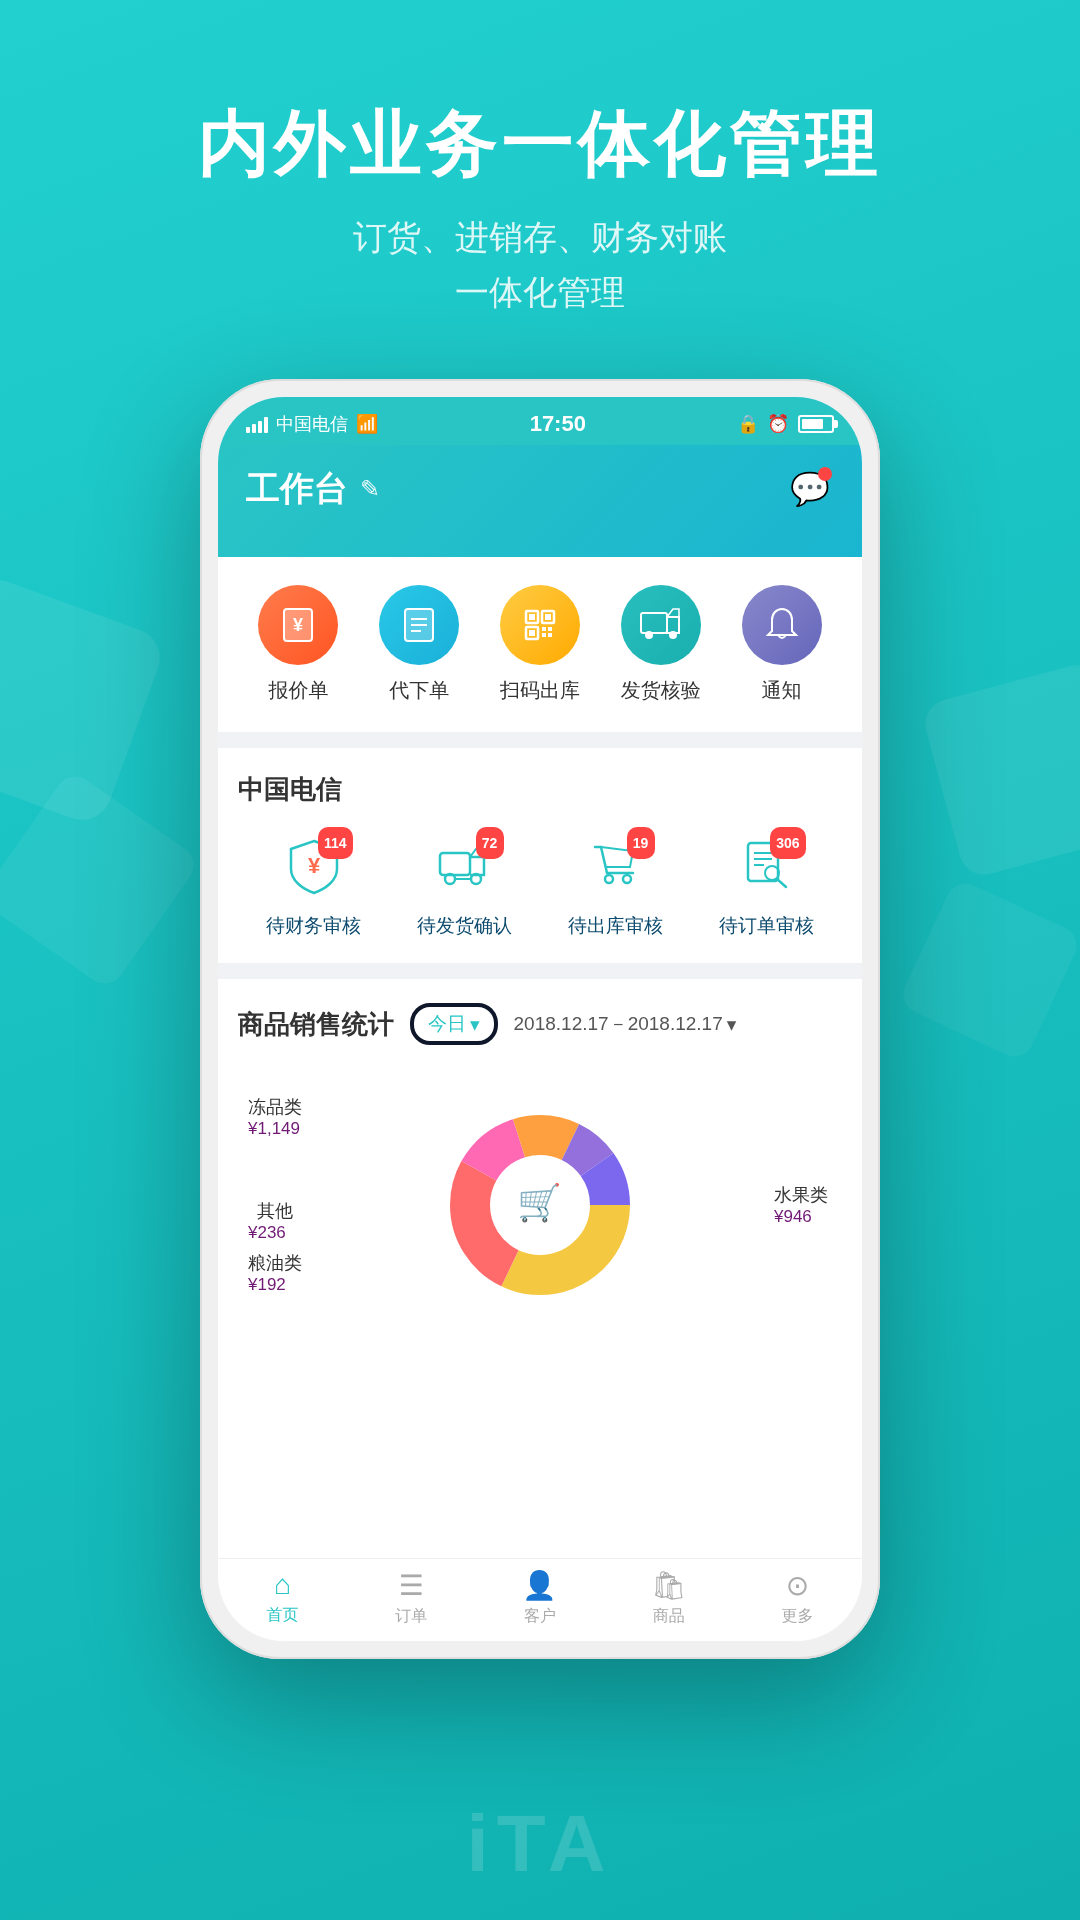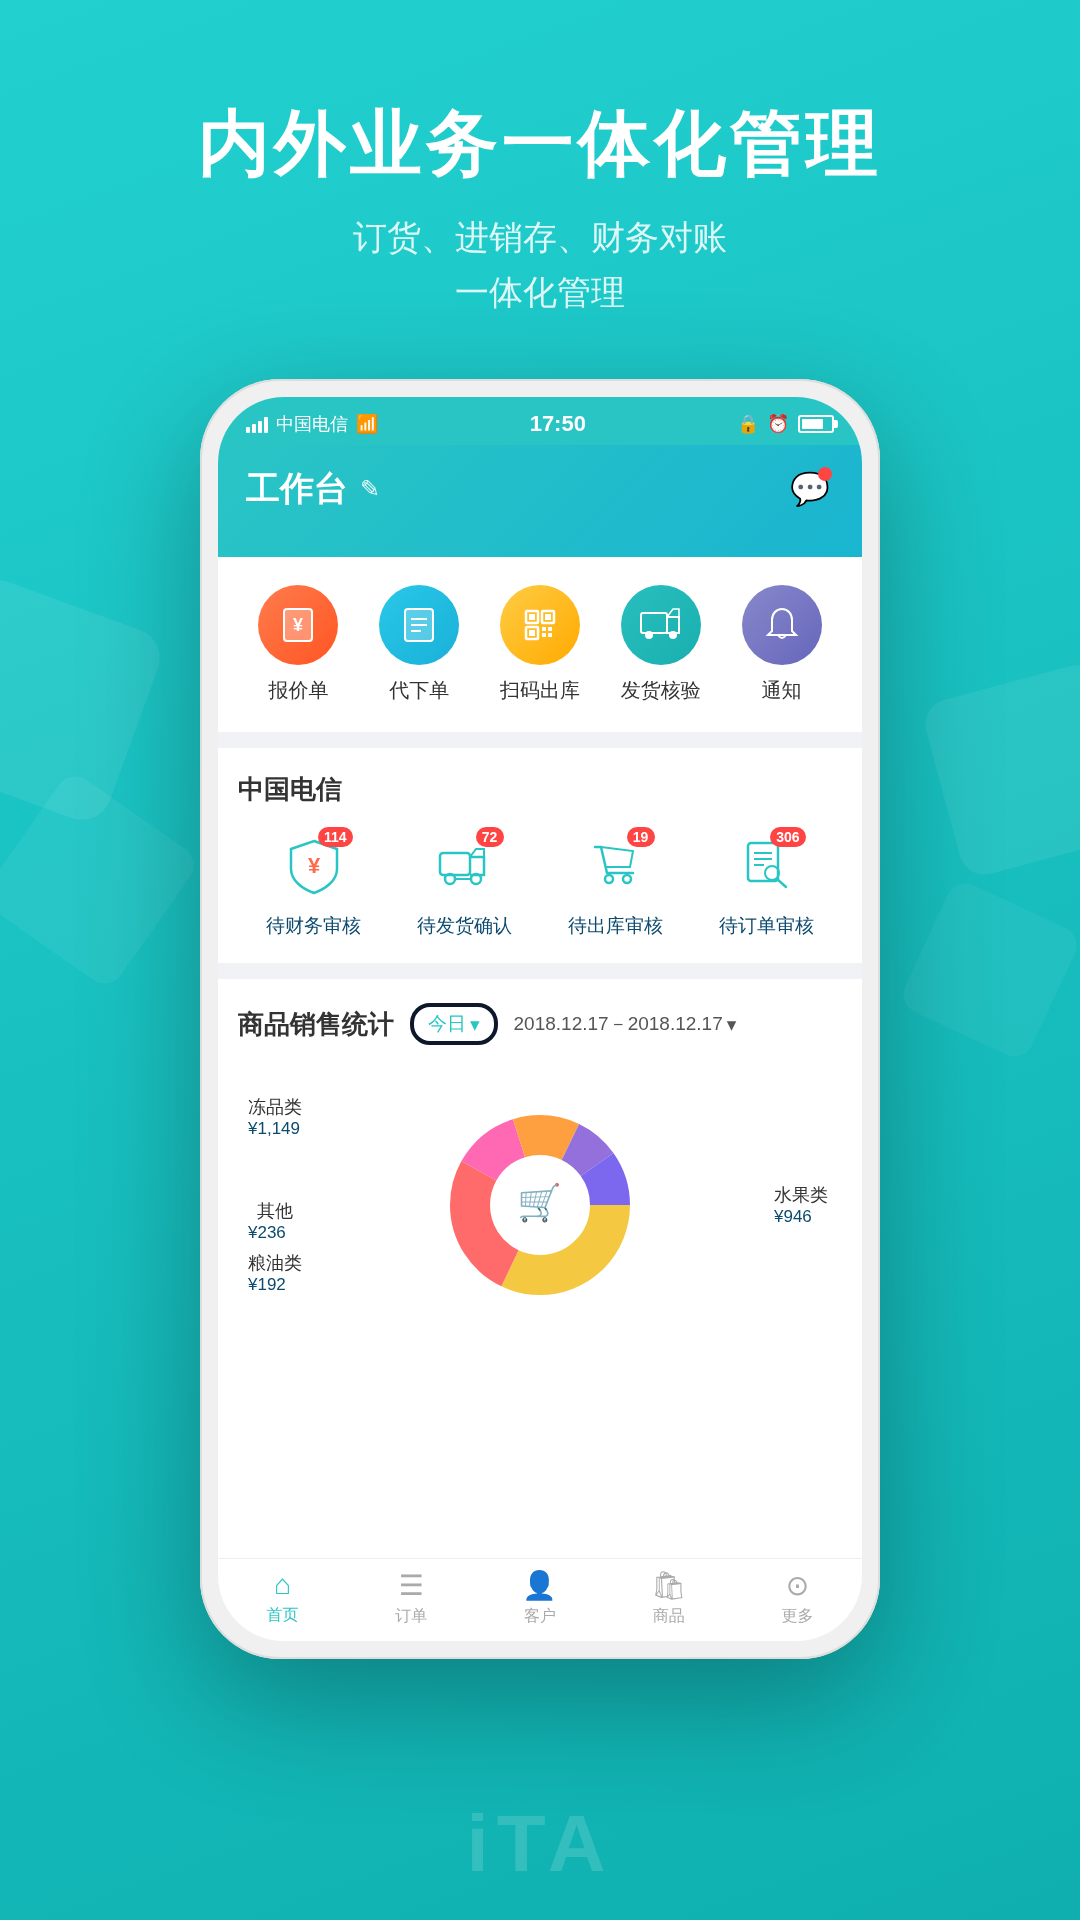--- a/index.html
+++ b/index.html
@@ -321,21 +321,21 @@
     }
 
     .pending-badge {
       position: absolute;
       top: -4px;
       right: -4px;
       background: #ff4444;
       color: white;
       font-size: 14px;
       font-weight: 700;
-      padding: 2px 6px;
+      padding: 8px 6px;
       border-radius: 10px;
       min-width: 28px;
       text-align: center;
     }
 
     .pending-label {
       font-size: 19px;
       color: #0c4a6e;
       text-align: center;
     }
@@ -390,21 +390,21 @@
     }
 
     .chart-label {
       font-size: 18px;
       color: #333;
       text-align: center;
     }
 
     .chart-label-value {
       font-size: 17px;
-      color: #0c4a6e;
+      color: #701a75;
     }
 
     
     .bottom-nav {
       background: white;
       border-top: 1px solid #eee;
       display: flex;
       padding: 10px 0 14px;
       flex-shrink: 0;
     }

